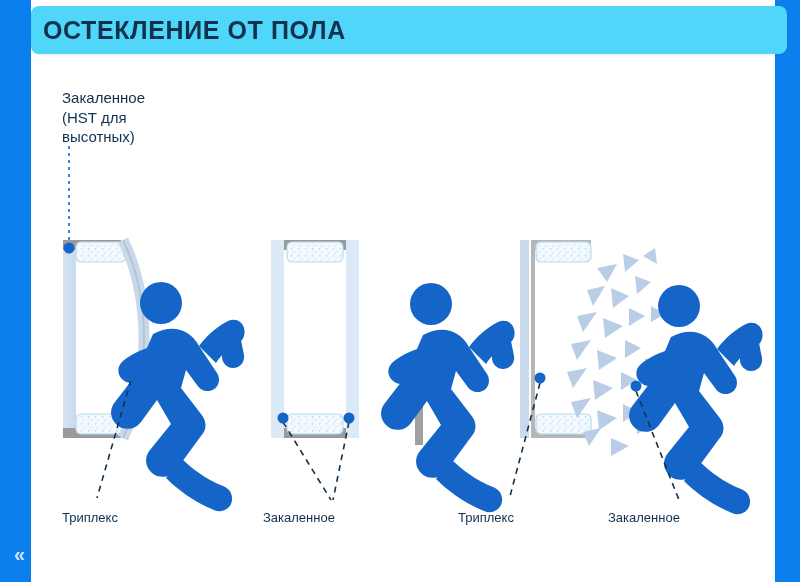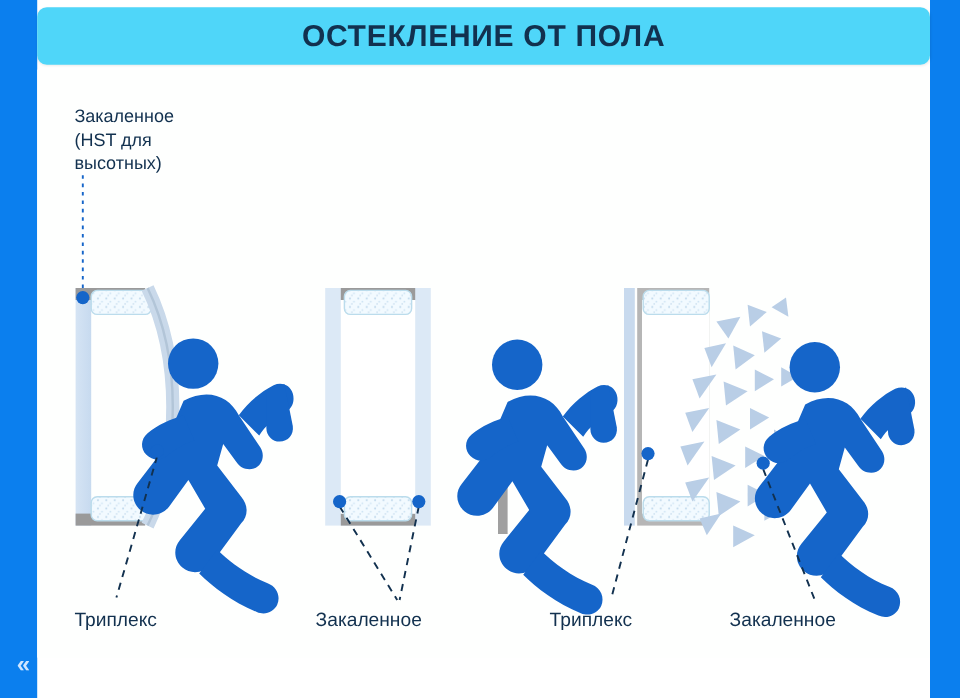--- a/index.html
+++ b/index.html
@@ -29,43 +29,44 @@
   .card{
     position:absolute;left:31px;top:0;width:744px;height:582px;
     background:#FFFFFF;
   }
 
   
   .banner{
     position:absolute;left:31px;top:6px;width:744px;height:48px;
     background:#4FD6F9;
     border-radius:8px;
-    display:flex;align-items:center;justify-content:center;
+    display:flex;align-items:center;
     box-shadow:0 1px 2px rgba(0,0,0,.08);
+    padding-left:12px;
   }
   .banner-title{
     color:#12314F;
     font-size:25px;
     font-weight:bold;
     letter-spacing:.6px;
     white-space:nowrap;
   }
 
   
   .stage{
     position:absolute;left:31px;top:58px;width:744px;height:490px;
     background:#FEFFFE;
   }
   .stage svg{display:block;width:744px;height:490px;}
 
   
   .lbl{
     position:absolute;
     color:#12314F;
-    font-size:16px;
+    font-size:13px;
     line-height:19px;
     white-space:pre;
   }
   .lbl-top{left:62px;top:88px;font-size:15px;line-height:19.5px;}
   .lbl-b1{left:62px;top:508px;}
   .lbl-b2{left:263px;top:508px;}
   .lbl-b3{left:458px;top:508px;}
   .lbl-b4{left:608px;top:508px;}
 </style>
 </head>

